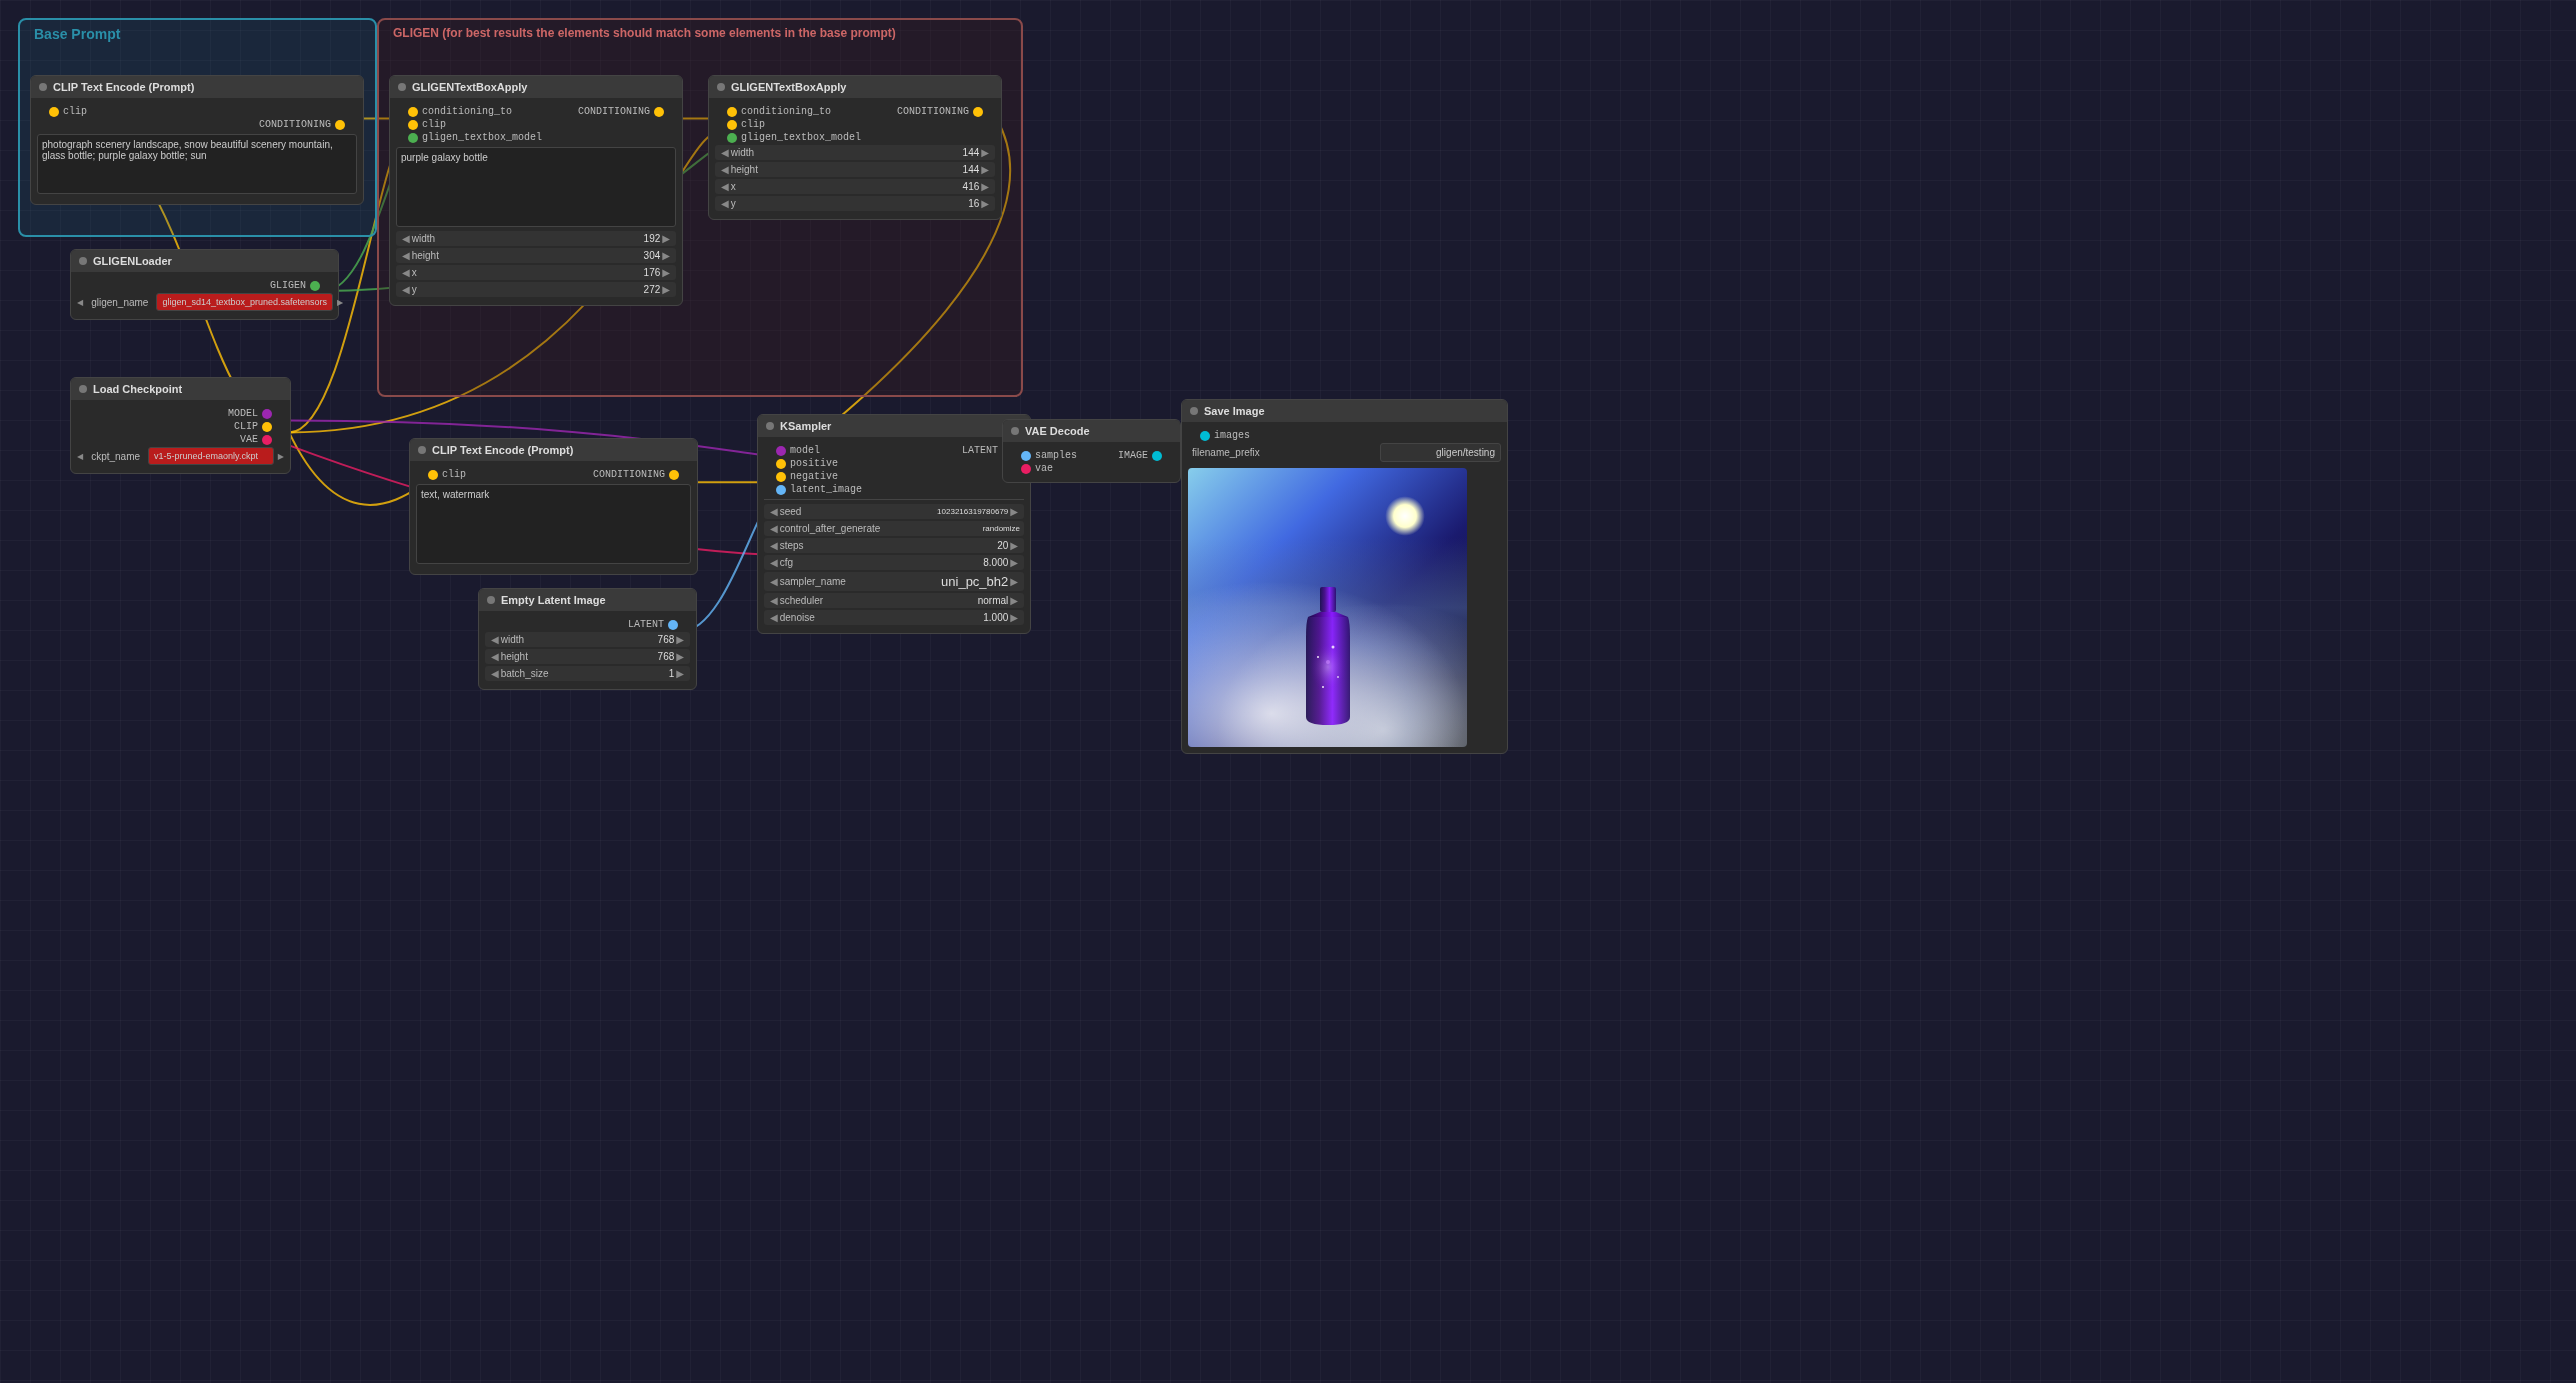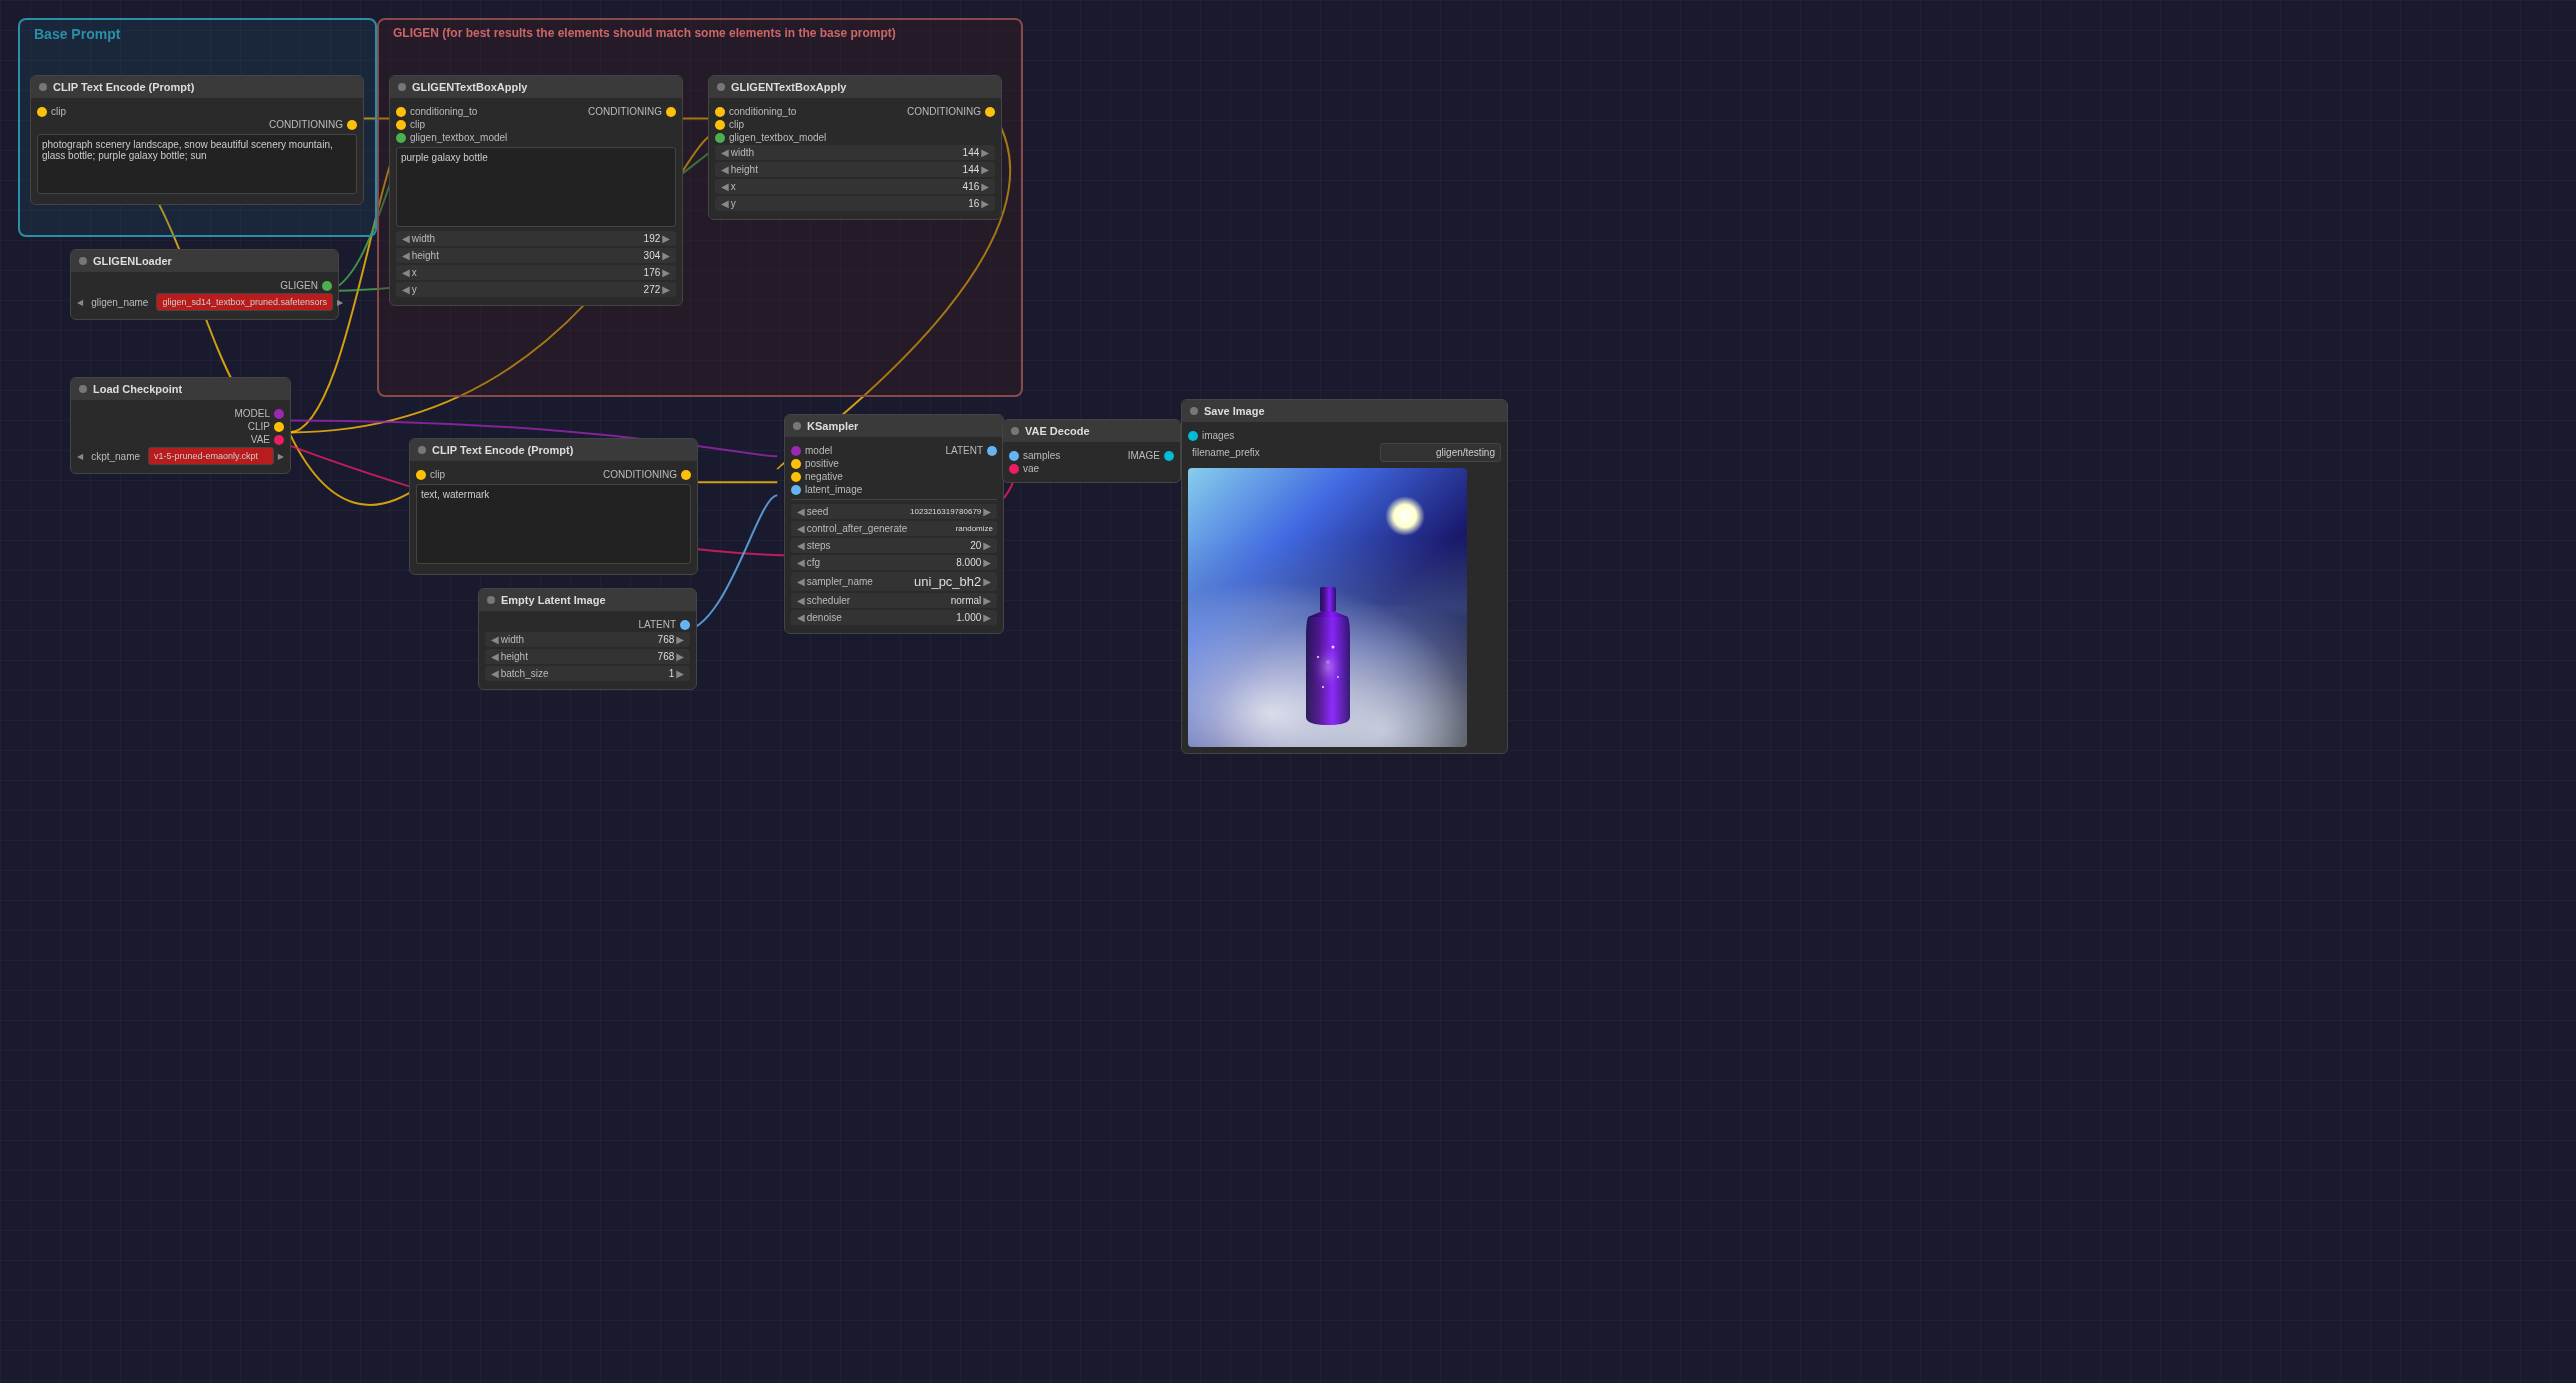--- a/index.html
+++ b/index.html
@@ -45,22 +45,23 @@
       background: #777;
     }
 
     .node-body {
       padding: 6px;
     }
 
     .port-row {
       display: flex;
       align-items: center;
-      margin: 2px 0;
+      margin: 2px 12px;
       font-size: 10px;
+      font-family: Liberation Mono, monospace;
     }
 
     .port-row.input { justify-content: flex-start; }
     .port-row.output { justify-content: flex-end; }
 
     .port-circle {
       width: 10px;
       height: 10px;
       border-radius: 50%;
       flex-shrink: 0;
@@ -470,21 +471,21 @@
     </div>
     <div class="slider-row">
       <span class="slider-arrow">◀</span>
       <span class="slider-label">batch_size</span>
       <span class="slider-val">1</span>
       <span class="slider-arrow">▶</span>
     </div>
   </div>
 </div>
 
-<div class="node" style="left:784px; top:414px; width:220px;">
+<div class="node" style="left:757px; top:414px; width:274px;">
   <div class="node-header">
     <div class="node-dot"></div>
     <span>KSampler</span>
   </div>
   <div class="node-body">
     <div class="port-row" style="display:flex; align-items:center;">
       <div class="port-circle purple"></div>
       <span class="port-label">model</span>
       <span style="flex:1"></span>
       <span class="port-label">LATENT</span>

